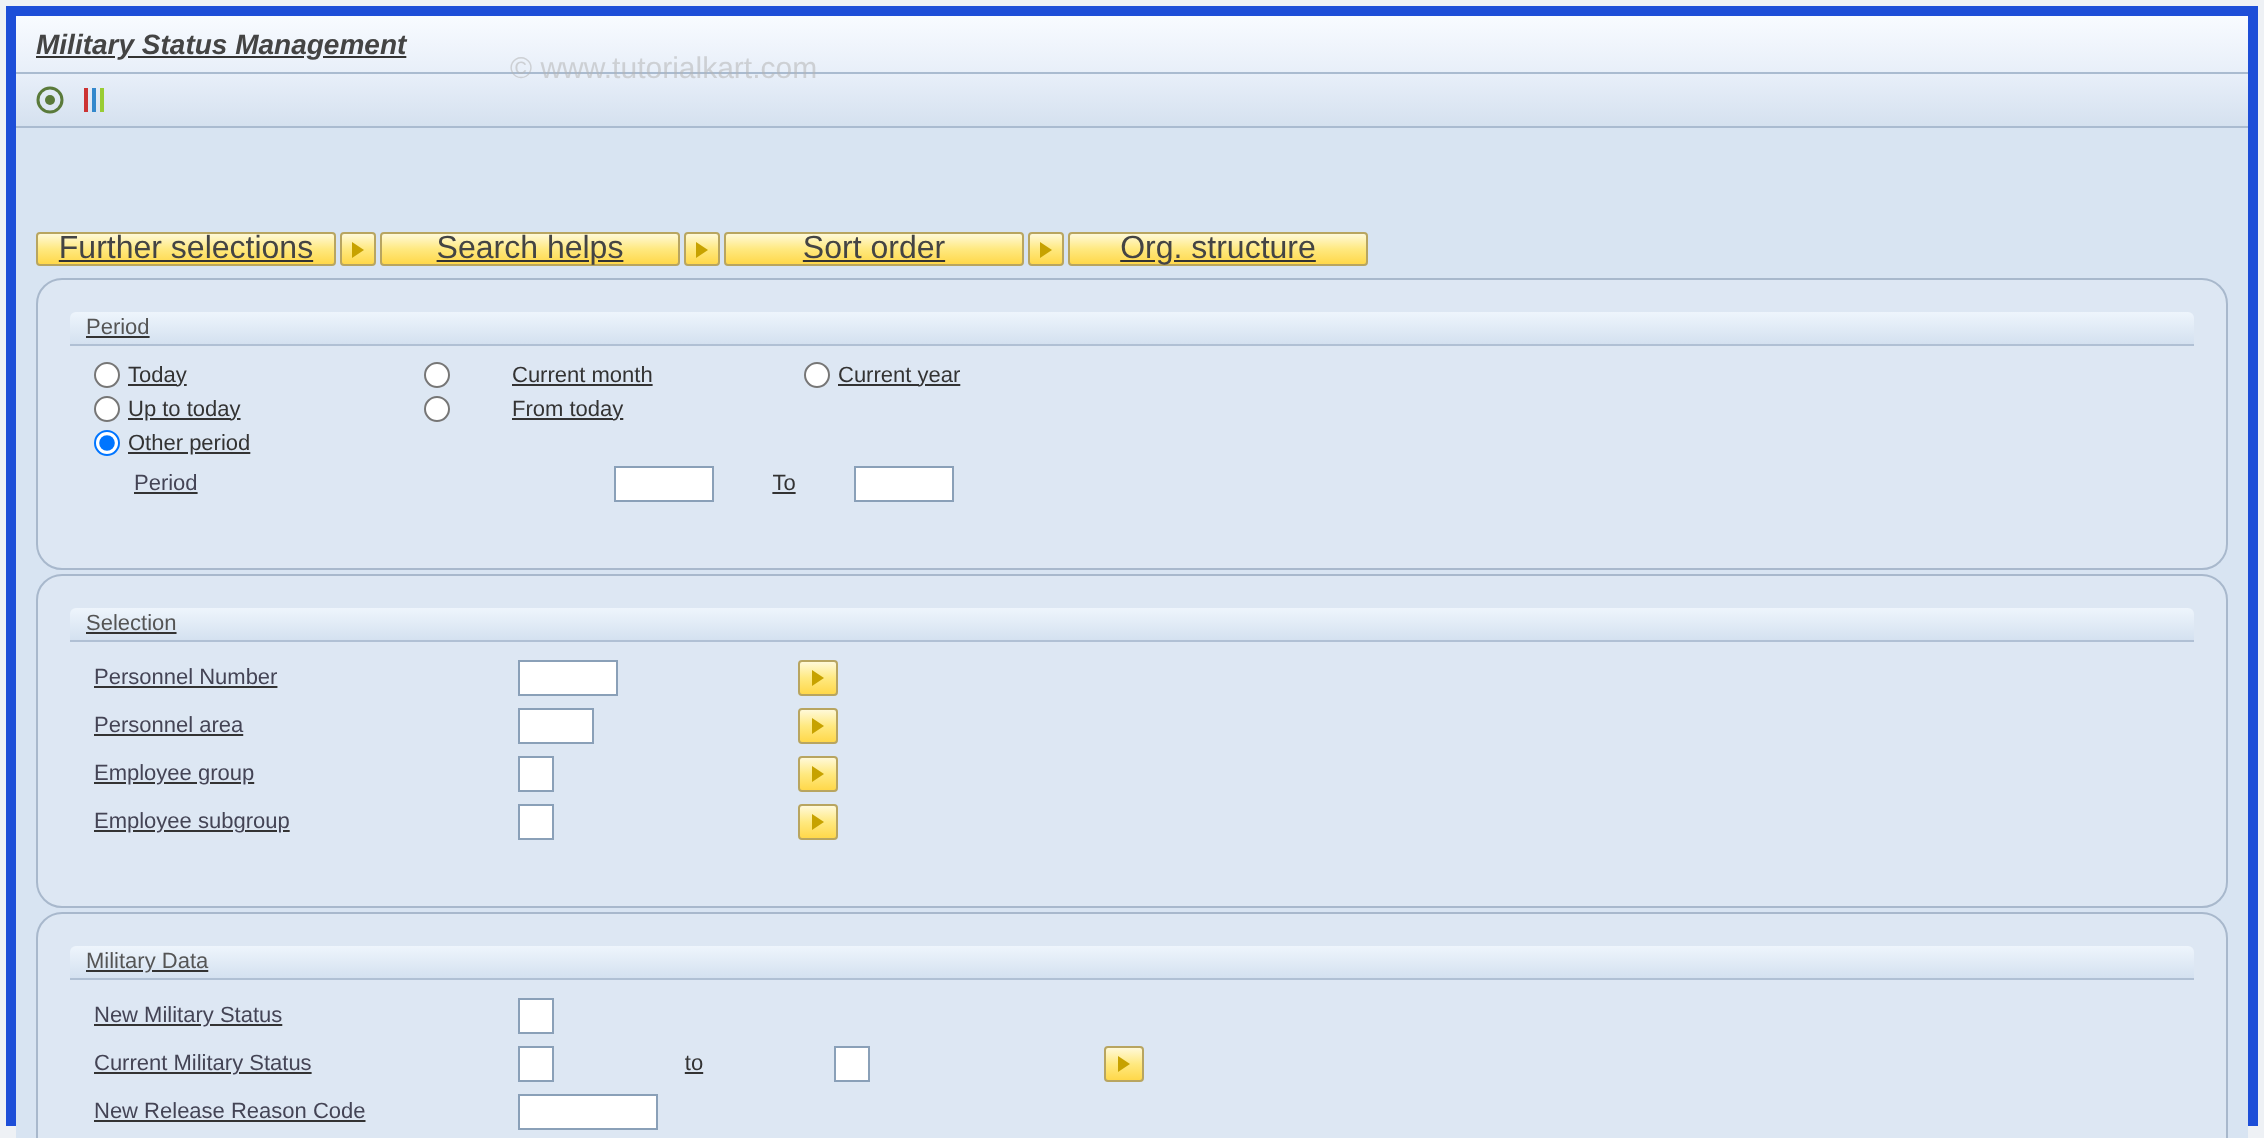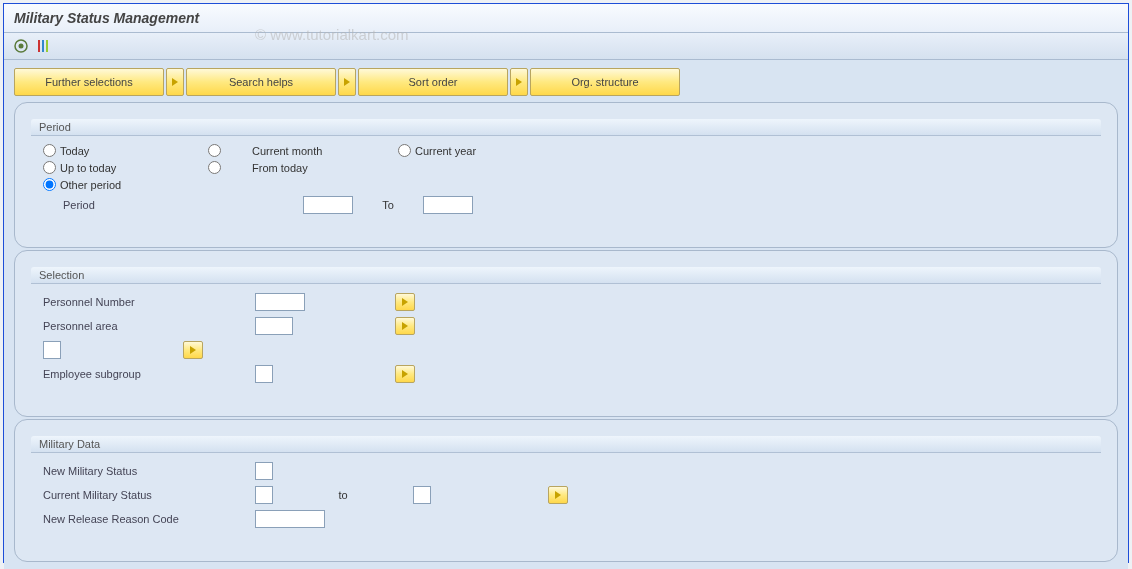--- a/index.html
+++ b/index.html
@@ -6,24 +6,25 @@
     body {
       font-family: Arial, Helvetica, sans-serif;
       font-size: 11px;
       background: #eef1f5;
       color: #333;
       width: 1132px;
       height: 569px;
       overflow: hidden;
     }
     .outer {
-      border: 1px solid #1d4ed8;
+      border: 5px solid #1d4ed8;
       margin: 3px;
       background: #6d28d9;
       height: 560px;
+      text-decoration: underline;
     }
     .title-bar {
       background: linear-gradient(to bottom, #f8fbff 0%, #e8eff9 100%);
       border-bottom: 1px solid #aabbd0;
       padding: 6px 10px;
       font-size: 14px;
       font-weight: bold;
       font-style: italic;
       color: #444;
     }
@@ -60,29 +61,30 @@
     .btn-row {
       display: flex;
       gap: 0;
       margin-bottom: 6px;
     }
     .sap-btn {
       background: linear-gradient(to bottom, #fff9d8 0%, #ffe980 50%, #ffd84a 100%);
       border: 1px solid #b8a560;
       border-radius: 2px;
       padding: 2px 10px;
-      font-size: 11px;
+      font-size: 16px;
       color: #444;
       cursor: pointer;
       margin-right: 2px;
-      height: 28px;
+      height: 17px;
       display: inline-flex;
       align-items: center;
       min-width: 150px;
       justify-content: center;
+      margin-top: 44px;
     }
     .sap-btn.small {
       min-width: 18px;
       width: 18px;
       padding: 0;
       justify-content: center;
     }
     .arrow-right {
       width: 0; height: 0;
       border-top: 4px solid transparent;
@@ -252,20 +254,21 @@
             </span>
         </div>
         <div class="field-row sel-row">
           <span class="lbl">Personnel area</span>
           <input class="inp w40" value="" style="">
           <span class="multi-btn" style="margin-left:102px;">
               <span class="arrow-right"></span>
             </span>
         </div>
         <div class="field-row sel-row">
+          <span class="lbl">Employee group</span>
           <input class="inp w20" value="" style="">
           <span class="multi-btn" style="margin-left:122px;">
               <span class="arrow-right"></span>
             </span>
         </div>
         <div class="field-row sel-row">
           <span class="lbl">Employee subgroup</span>
           <input class="inp w20" value="" style="">
           <span class="multi-btn" style="margin-left:122px;">
               <span class="arrow-right"></span>

